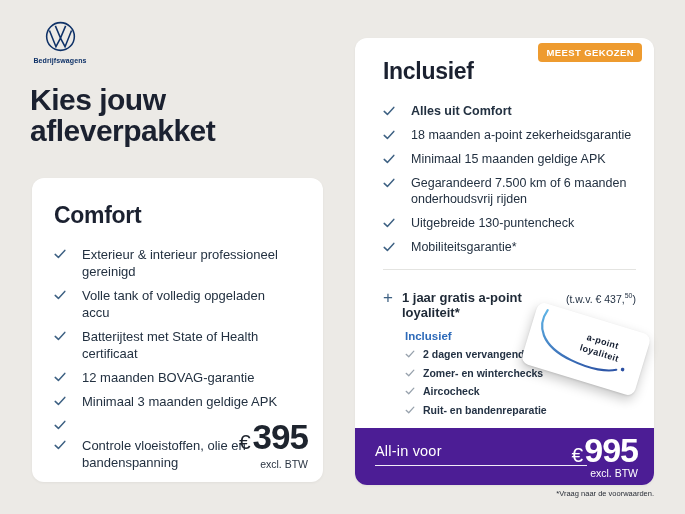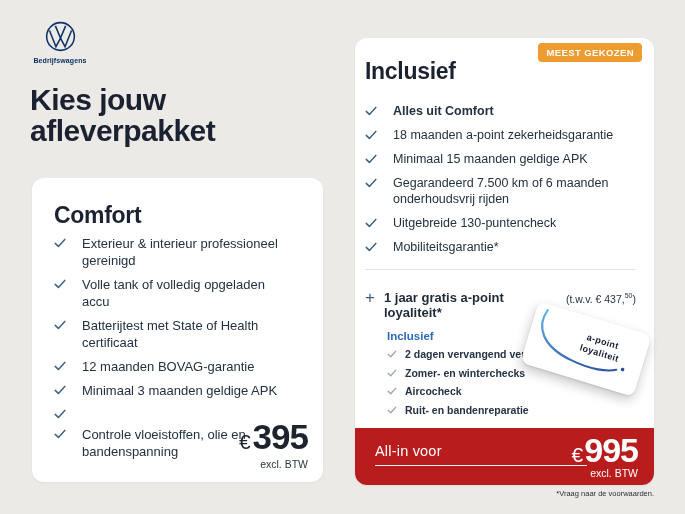--- a/index.html
+++ b/index.html
@@ -30,30 +30,30 @@
     box-shadow:0 1px 3px rgba(0,0,0,0.05);
   }
   .card h2 { font-size:23px; font-weight:700; color:#1B2130; letter-spacing:-0.3px; }
 
   .check-list { list-style:none; display:flex; flex-direction:column; }
   .check-list li { display:flex; align-items:flex-start; gap:16px; }
   .chk { flex:0 0 auto; margin-top:3px; line-height:0; }
 
   
   .comfort { left:32px; top:178px; width:291px; height:304px; padding:24px 22px 0 22px; }
-  .comfort h2 { margin-bottom:6px; }
+  .comfort h2 { margin-bottom:17px; }
   .comfort .check-list { gap:7px; font-size:13px; line-height:17px; max-width:234px; }
 
   .price-block { position:absolute; right:15px; bottom:12px; text-align:right; color:#1E242E; }
   .price-row .cur { font-size:21px; font-weight:500; margin-right:2px; }
   .price-row .num { font-size:35px; font-weight:700; letter-spacing:-1px; }
   .price-note { font-size:10.5px; margin-top:1px; color:#2A3442; }
 
   
-  .zekerheid { left:355px; top:38px; width:299px; height:447px; padding:20px 18px 0 10px; }
+  .zekerheid { left:355px; top:38px; width:299px; height:447px; padding:20px 18px 0 28px; }
   .zekerheid h2 { margin-bottom:18px; }
   .zekerheid .check-list.main { gap:8px; font-size:12.5px; line-height:16px; max-width:252px; }
   .zekerheid .check-list.main li.bold-item { font-weight:700; }
 
   .badge {
     position:absolute; top:5px; right:12px;
     background:#EE9B2F; color:#FFFFFF;
     font-size:9.5px; font-weight:700; letter-spacing:0.4px;
     padding:4px 8px; border-radius:4px;
   }
@@ -82,21 +82,21 @@
   .loyalty-card svg { position:absolute; left:0; top:0; width:118px; height:64px; }
   .lc-text {
     position:absolute; left:40px; top:14px; width:66px; text-align:center;
     font-size:9px; font-weight:700; letter-spacing:0.4px; color:#131D30; line-height:12px;
   }
   .lc-text span { display:block; }
 
   
   .allin-bar {
     position:absolute; left:0; right:0; bottom:0; height:57px;
-    background:#b91c1c; border-radius:0 0 12px 12px; color:#FFFFFF; z-index:2;
+    background:#4c1d95; border-radius:0 0 12px 12px; color:#FFFFFF; z-index:2;
   }
   .allin-label { position:absolute; left:20px; top:15px; font-size:14.5px; font-weight:500; letter-spacing:0.2px; }
   .allin-line { position:absolute; left:20px; top:37px; width:212px; height:1px; background:rgba(255,255,255,0.92); }
   .allin-price { position:absolute; right:16px; top:3px; text-align:right; }
   .allin-price .cur { font-size:21px; font-weight:500; margin-right:1px; }
   .allin-price .num { font-size:34px; font-weight:700; letter-spacing:-1px; }
   .allin-note { position:absolute; right:16px; top:39px; font-size:10.5px; }
 
   .footnote {
     position:absolute; top:489px; right:31px;

